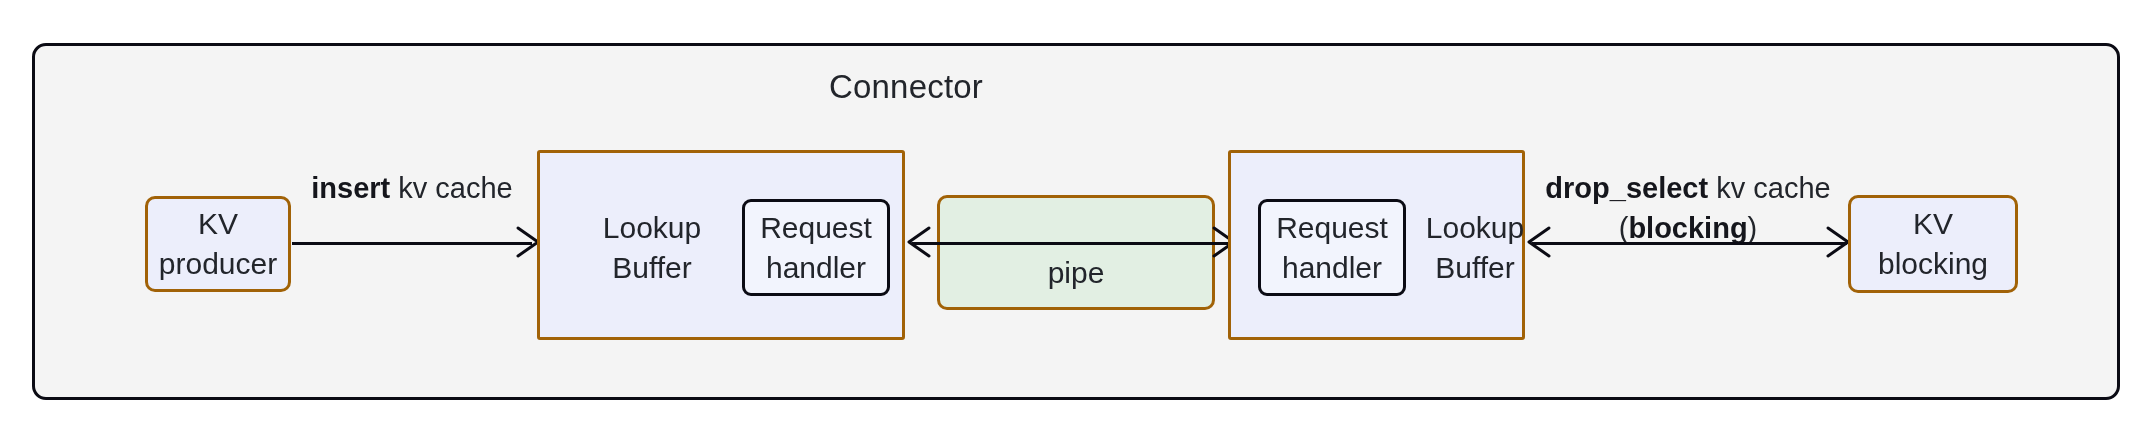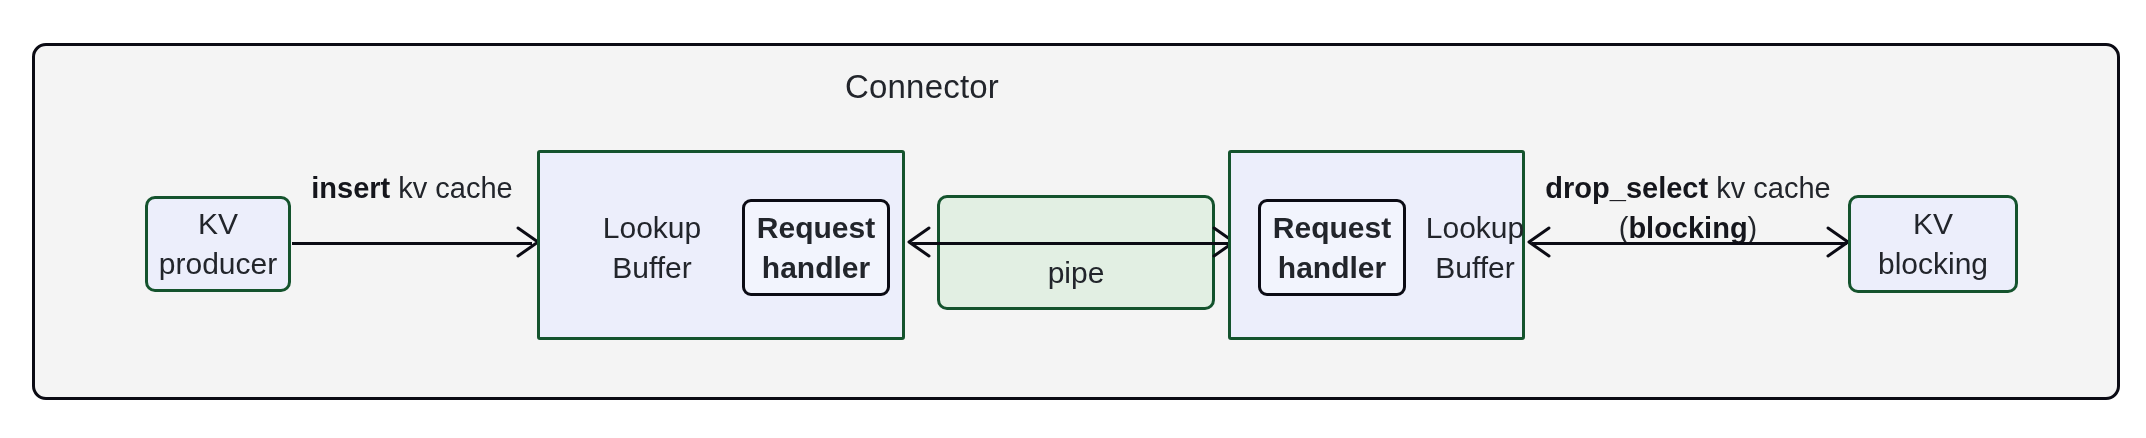--- a/index.html
+++ b/index.html
@@ -33,28 +33,27 @@
   .connector-title {
     position: absolute;
     left: 0;
     top: 68px;
     width: 1812px;
     text-align: center;
     font-size: 33px;
     color: #22252b;
     letter-spacing: 0.2px;
     white-space: nowrap;
-    margin-left: 16px;
   }
 
   
   .node {
     position: absolute;
     box-sizing: border-box;
-    border: 3px solid #14532d;
+    border: 3px solid #a16207;
     border-radius: 9px;
     display: flex;
     flex-direction: column;
     align-items: center;
     justify-content: center;
     color: #22252b;
     font-size: 30px;
     line-height: 1.32;
     text-align: right;
     white-space: nowrap;
@@ -105,21 +104,20 @@
     border: 3px solid #0b0b14;
     border-radius: 9px;
     display: flex;
     flex-direction: column;
     align-items: center;
     justify-content: center;
     font-size: 30px;
     line-height: 1.32;
     color: #22252b;
     white-space: nowrap;
-    font-weight: bold;
   }
   #request-handler-left  { left: 202px; }
   #request-handler-right { left: 27px; }
 
   .lb-text-left  { position: absolute; top: 46px; left: 38px;  width: 148px; height: 97px;
                    display:flex; flex-direction:column; align-items:center; justify-content:center; }
   .lb-text-right { position: absolute; top: 46px; left: 184px; width: 120px; height: 97px;
                    display:flex; flex-direction:column; align-items:center; justify-content:center; }
 
   

